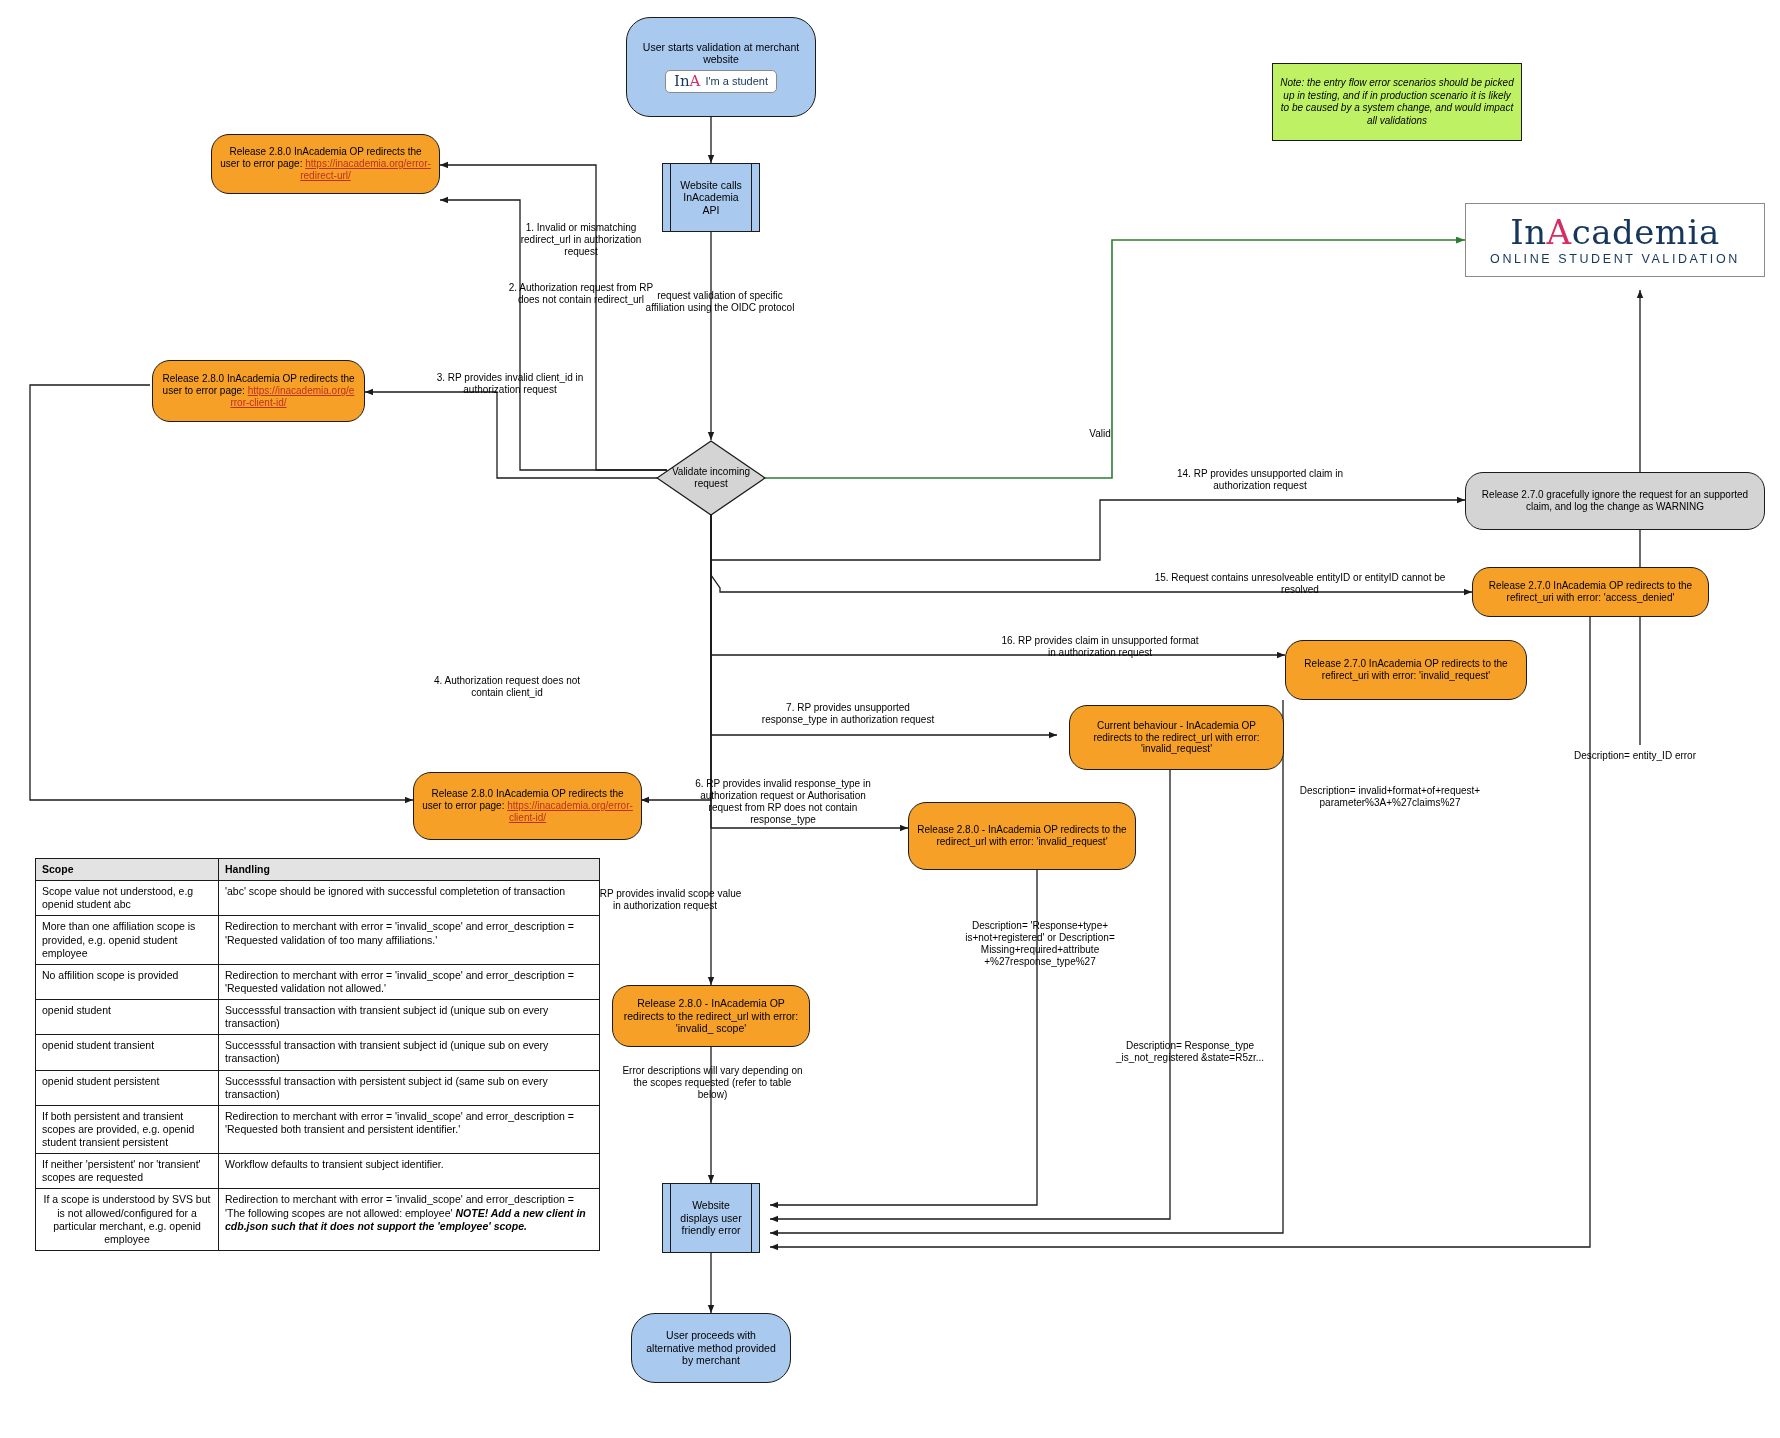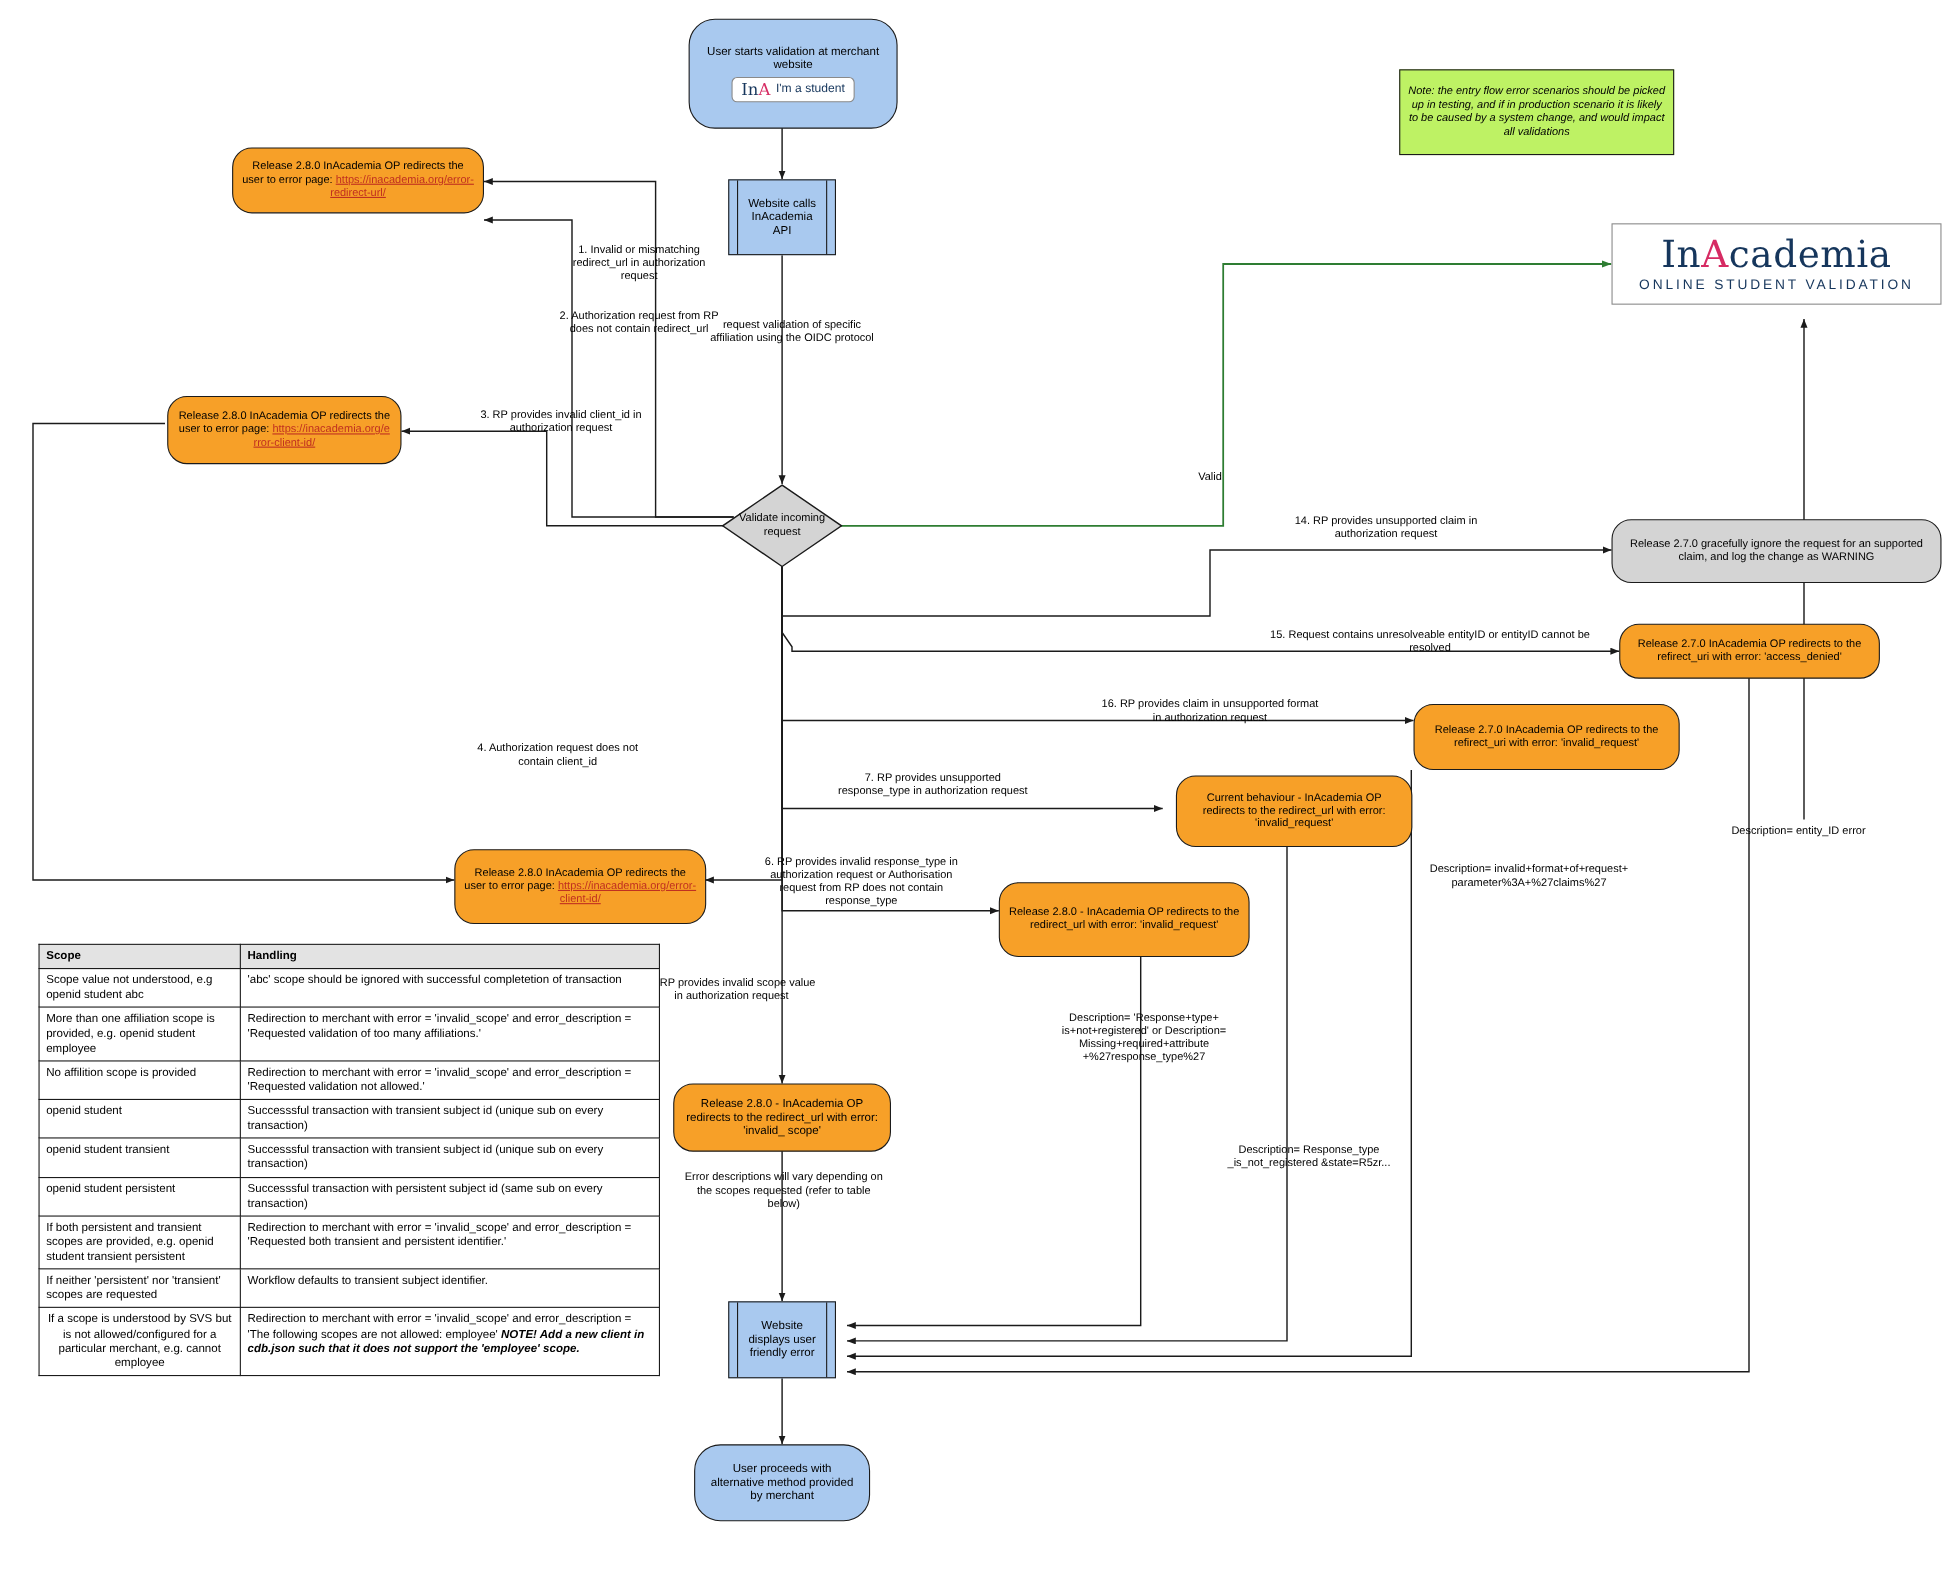--- a/index.html
+++ b/index.html
@@ -373,21 +373,21 @@
       </tr>
       <tr>
         <td>If both persistent and transient scopes are provided, e.g. openid student transient persistent</td>
         <td>Redirection to merchant with error = 'invalid_scope' and error_description = 'Requested both transient and persistent identifier.'</td>
       </tr>
       <tr>
         <td>If neither 'persistent' nor 'transient' scopes are requested</td>
         <td>Workflow defaults to transient subject identifier.</td>
       </tr>
       <tr>
-        <td style="text-align:center;">If a scope is understood by SVS but is not allowed/configured for a particular merchant, e.g. cannot employee</td>
+        <td style="text-align:center;">If a scope is understood by SVS but is not allowed/configured for a particular merchant, e.g. openid employee</td>
         <td>
           <span>Redirection to merchant with error = 'invalid_scope' and error_description = 'The following scopes are not allowed: employee'</span>
           <span class="bi">NOTE! Add a new client in cdb.json such that it does not support the 'employee' scope.</span>
         </td>
       </tr>
     </tbody>
   </table>
 
 </div>
 

